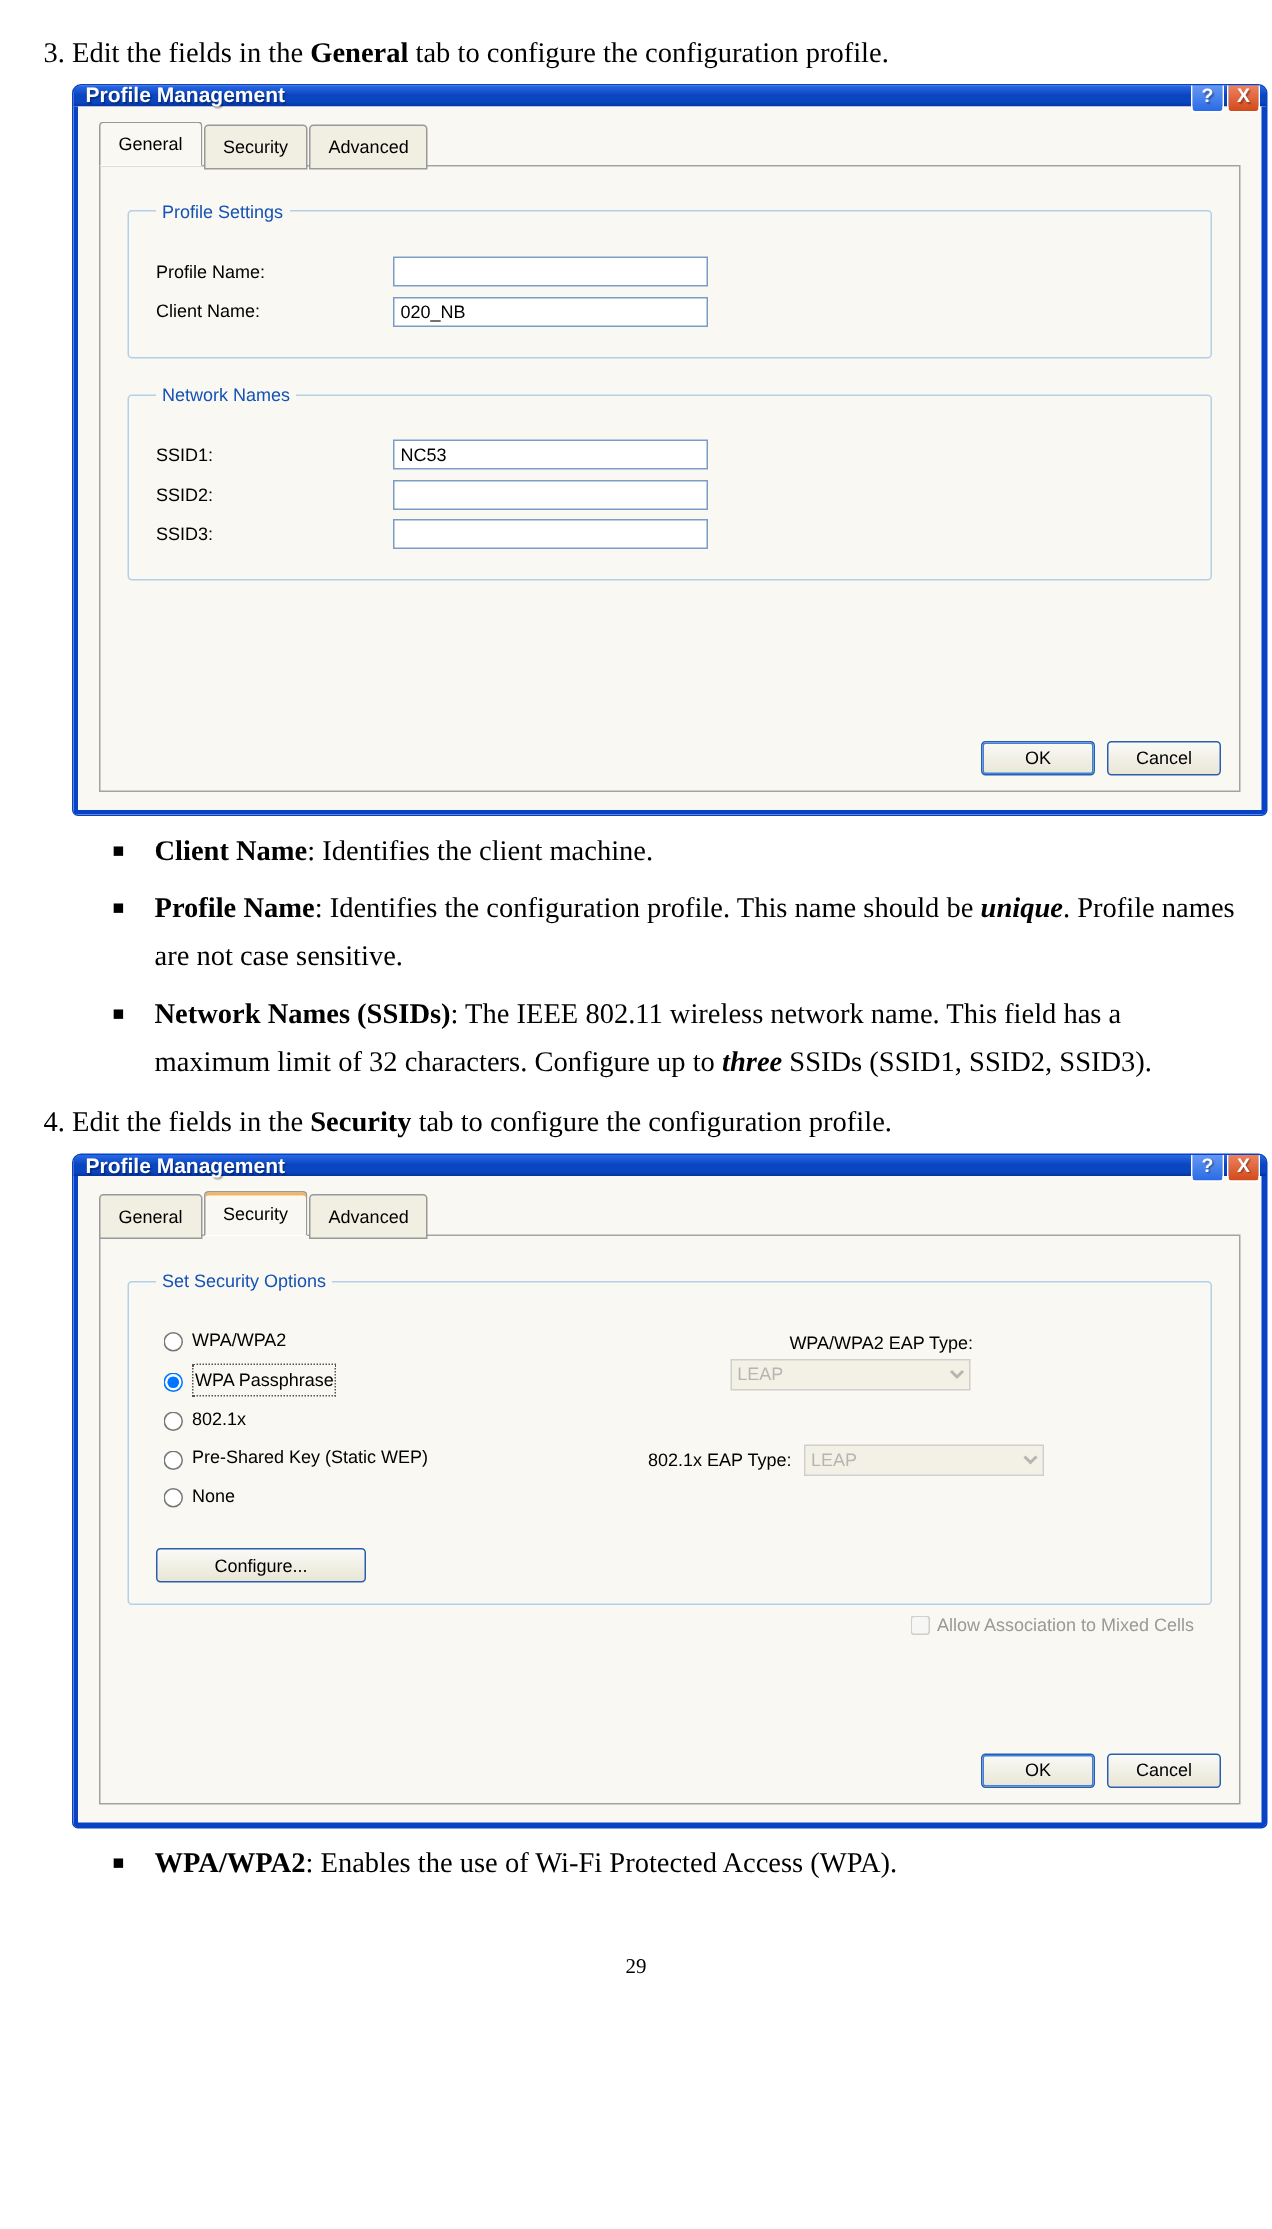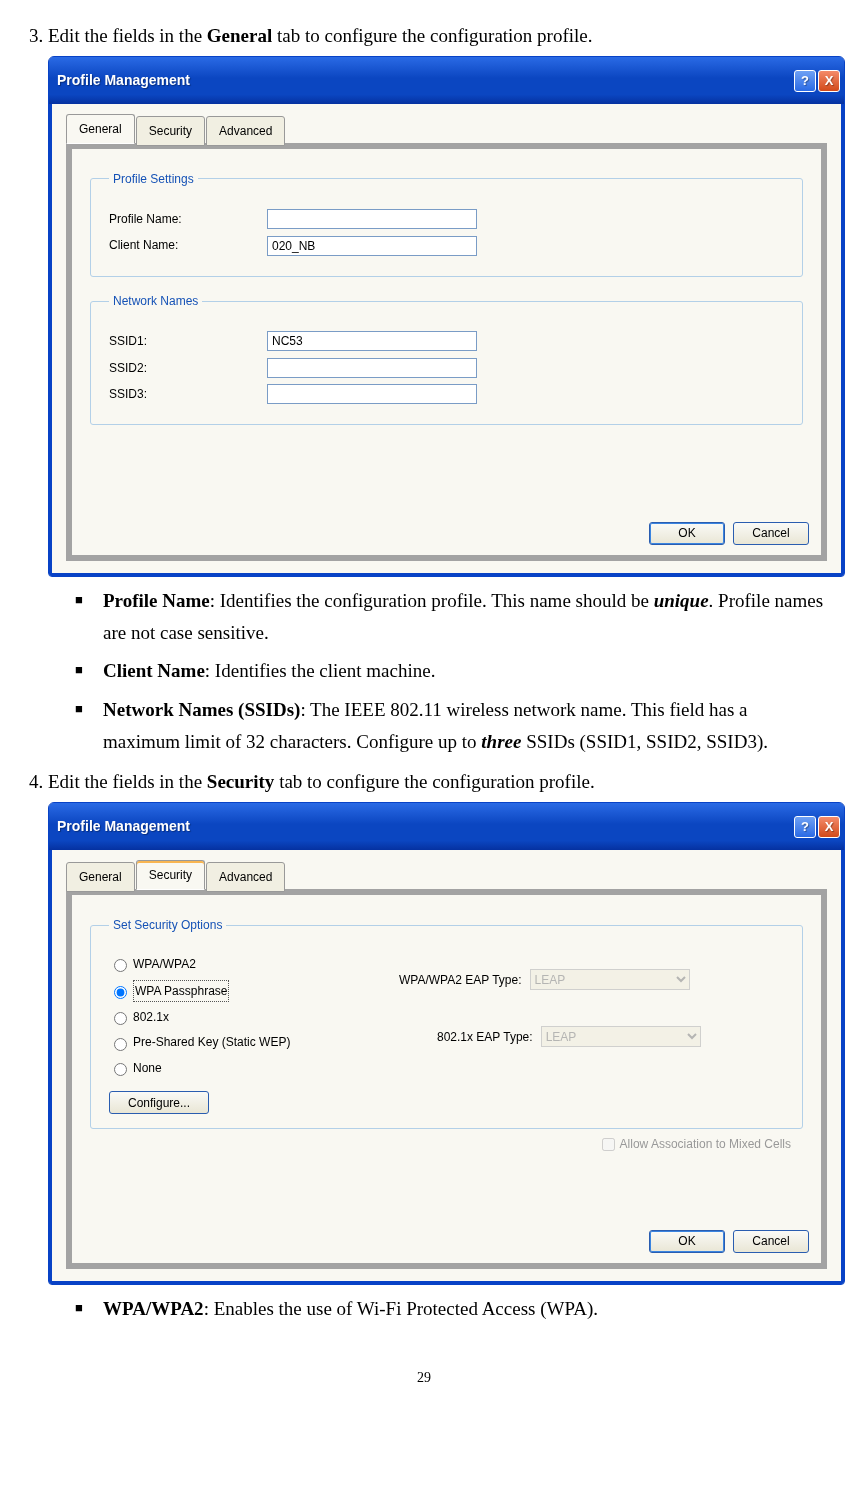--- a/index.html
+++ b/index.html
@@ -27,21 +27,21 @@
     border: 1px solid #0842c6;
     border-radius: 6px 6px 4px 4px;
     background: #ece9d8;
     box-shadow: 0 0 0 2px #0842c6 inset;
     font-family: Tahoma, Verdana, sans-serif;
     font-size: 12px;
     color: #000;
     overflow: hidden;
   }
   .xp-titlebar {
-    height: 47px;
+    height: 14px;
     background: linear-gradient(to bottom, #2a6ae5 0%, #0b46c1 45%, #0b46c1 80%, #0531a0 100%);
     display: flex;
     align-items: center;
     padding: 0 4px 0 8px;
     color: #fff;
     font-weight: bold;
     font-size: 14px;
     text-shadow: 1px 1px 1px rgba(0,0,0,.35);
   }
   .xp-title-text { flex: 1; }
@@ -81,21 +81,21 @@
     position:relative;
   }
   .tab-inactive {
     background: #f1efe2;
     border-bottom: 1px solid #999;
     color:#000;
     top:2px;
   }
   .tab-active-highlight { box-shadow: inset 0 2px 0 #f8b552; }
   .tab-panel {
-    border: 6px solid #a3a3a3;
+    border: 1px solid #a3a3a3;
     padding: 12px 18px 12px 18px;
     background: #f9f8f2;
     min-height: 330px;
     position:relative;
   }
 
   fieldset {
     border: 1px solid #b3d0e8;
     border-radius: 3px;
     padding: 14px 18px 14px 18px;
@@ -135,22 +135,22 @@
   .radio-row input[type="radio"] { margin-right:6px; }
   .eap-label { margin-left: 50px; margin-right: 8px; text-align:right; }
   .eap-select {
     width: 160px; height:21px;
     border:1px solid #c0c0c0;
     background:#f1efe2;
     color:#999;
     font-size:12px;
   }
   .cfg-btn {
-    margin-top:8px;
-    width:100px;
+    margin-top:20px;
+    width:140px;
   }
   .checkbox-row{
     color:#999; font-size:12px;
     position:absolute; right:30px; bottom: 108px;
     display:flex; align-items:center;
   }
   .checkbox-row input{ margin-right:5px; }
   .dotted { border:1px dotted #555; padding:0 1px; }
 
   .page-num { text-align:center; font-size:14px; margin-top:45px; }
@@ -209,24 +209,24 @@
           <div class="btn-row">
             <button class="xp-btn default">OK</button>
             <button class="xp-btn">Cancel</button>
           </div>
         </div>
       </div>
     </div>
 
     <ul class="sub-bullets">
       <li>
-        <b>Profile Name</b><span>: Identifies the configuration profile. This name should be </span><b><i>unique</i></b><span>. Profile names are not case sensitive.</span>
+        <b>Client Name</b><span>: Identifies the client machine.</span>
       </li>
       <li>
-        <b>Client Name</b><span>: Identifies the client machine.</span>
+        <b>Profile Name</b><span>: Identifies the configuration profile. This name should be </span><b><i>unique</i></b><span>. Profile names are not case sensitive.</span>
       </li>
       <li>
         <b>Network Names (SSIDs)</b><span>: The IEEE 802.11 wireless network name. This field has a maximum limit of 32 characters. Configure up to </span><b><i>three</i></b><span> SSIDs (SSID1, SSID2, SSID3).</span>
       </li>
     </ul>
   </li>
 
   <li>
     <span>Edit the fields in the </span><b>Security</b><span> tab to configure the configuration profile.</span>
 
@@ -268,21 +268,21 @@
                 <div class="radio-row">
                   <input type="radio" name="sec" style="">
                   <span>Pre-Shared Key (Static WEP)</span>
                 </div>
                 <div class="radio-row">
                   <input type="radio" name="sec" style="">
                   <span>None</span>
                 </div>
               </div>
               <div style="flex:1;">
-                <div class="radio-row" style="margin-top:20px;">
+                <div class="radio-row" style="margin-top:7px;flex-direction:column;">
                   <span class="eap-label">WPA/WPA2 EAP Type:</span>
                   <select class="eap-select" disabled="">
                     <option>LEAP</option>
                   </select>
                 </div>
                 <div style="height:26px;"></div>
                 <div class="radio-row">
                   <span class="eap-label" style="margin-left:88px;">802.1x EAP Type:</span>
                   <select class="eap-select" disabled="">
                     <option>LEAP</option>

